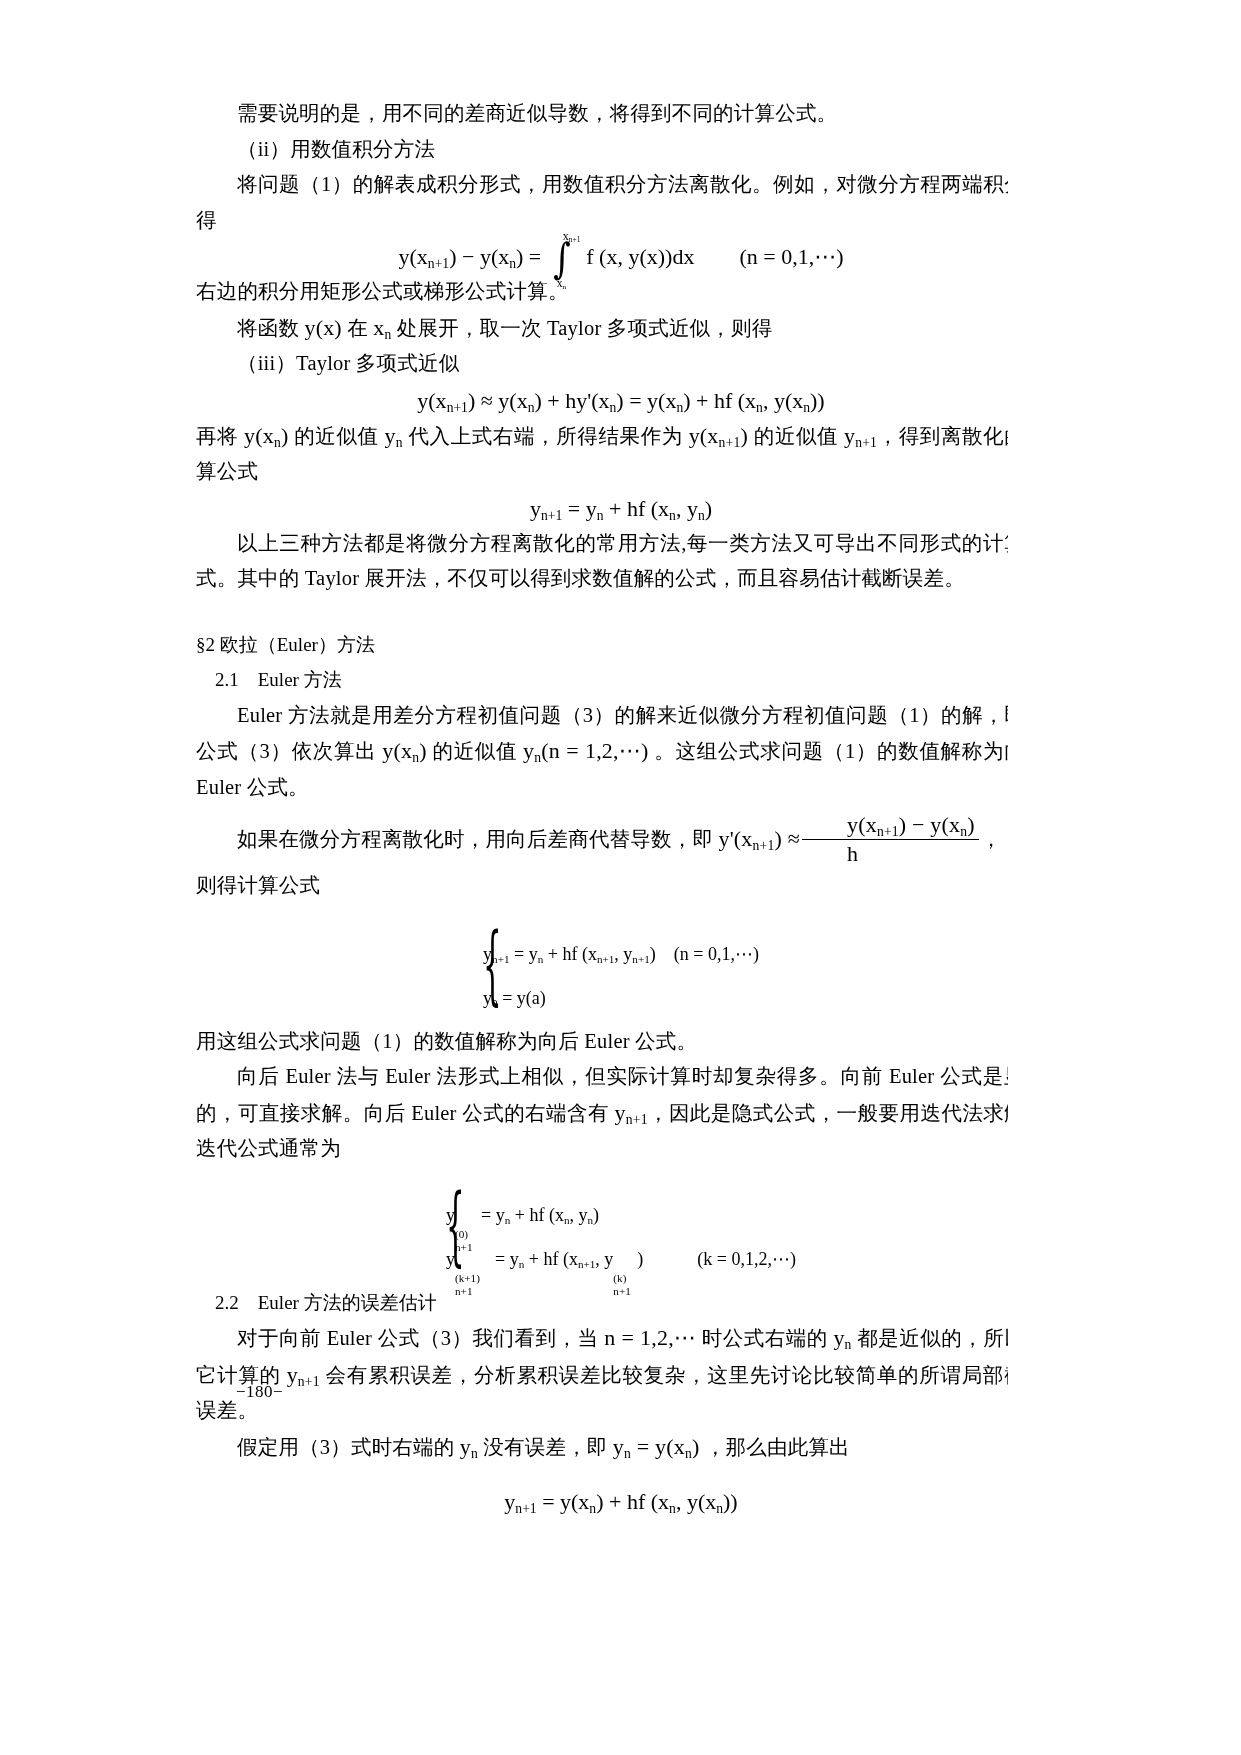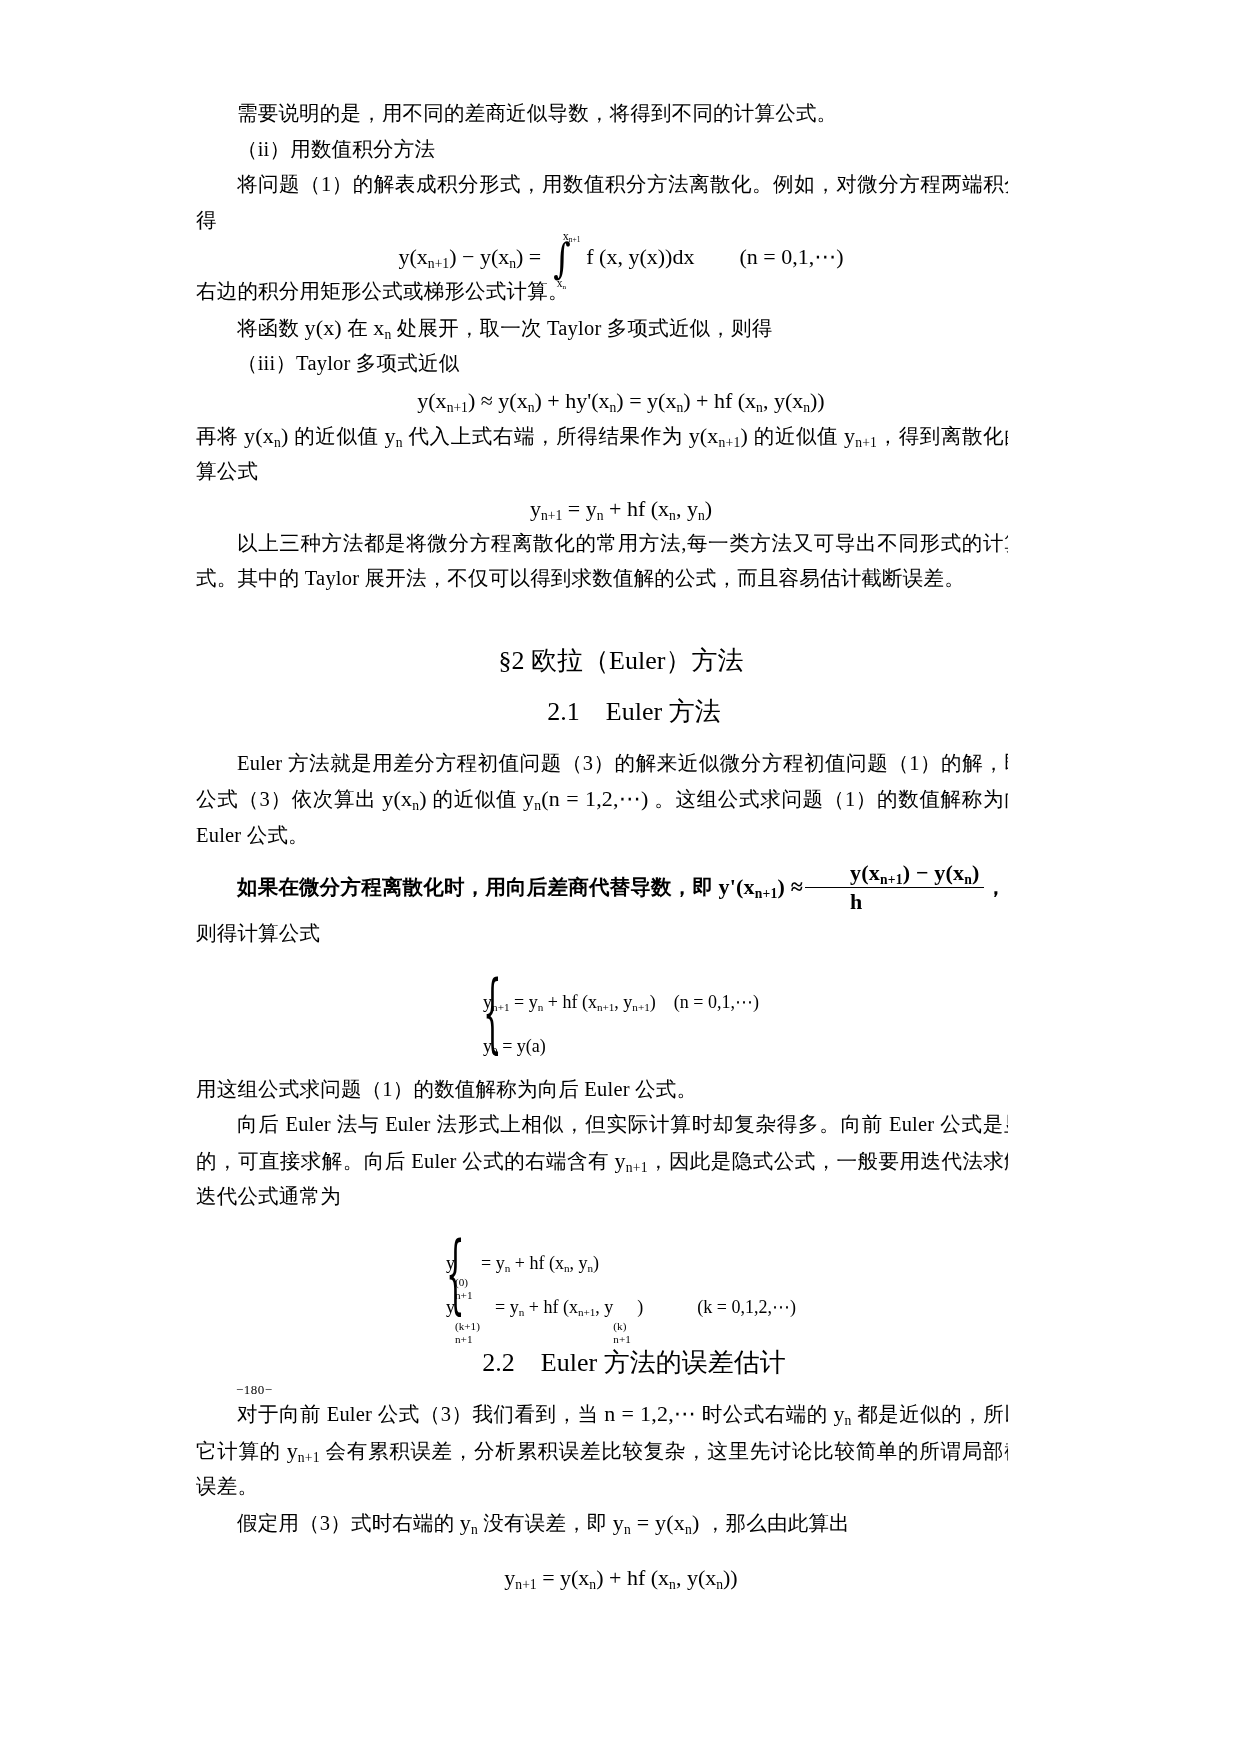--- a/index.html
+++ b/index.html
@@ -150,33 +150,32 @@
   .gap-sm { display: inline-block; width: 18px; }
   .gap-md { display: inline-block; width: 34px; }
   .gap-lg { display: inline-block; width: 54px; }
 
   .blockeq {
     margin: 6px 0 4px 0;
   }
 
   
   .sec {
-    font-size: 26px;
+    font-size: 19px;
     line-height: 35.5px;
-    margin: 16px;
-    text-align: center;
+    margin: 0;
   }
   .spacer-lg { height: 30px; }
   .spacer-sm { height: 6px; }
 
   .footer {
     position: absolute;
     left: 236px;
     top: 1382px;
-    font-size: 13px;
+    font-size: 17px;
     letter-spacing: 0.5px;
   }
   .supsub {
     display: inline-block;
     vertical-align: baseline;
     position: relative;
     width: 0;
   }
   .supsub .s1 {
     position: absolute;
@@ -247,21 +246,21 @@
 
     <div class="spacer-lg"></div>
 
     <p class="sec noindent">§2 欧拉（Euler）方法</p>
     <p class="sec indent-half">2.1　Euler 方法</p>
 
     <p class="p indent1"><span>Euler 方法就是用差分方程初值问题（3）的解来近似微分方程初值问题（1）的解，即由公式（3）依次算出</span> <span class="math">y(x<sub>n</sub>)</span> <span>的近似值</span> <span class="math">y<sub>n</sub><span>(n = 1,2,⋯)</span></span> <span>。这组公式求问题（1）的数值解称为向前 Euler 公式。</span></p>
 
     <div class="spacer-sm"></div>
 
-    <p class="p indent1" style="line-height:56px;font-weight:bold;"><span>如果在微分方程离散化时，用向后差商代替导数，即</span> <span class="math"><span>y'(x</span><sub>n+1</sub>) <span>≈</span><span class="frac"><span class="num">y(x<sub>n+1</sub>) − y(x<sub>n</sub>)</span><span class="den">h</span></span></span><span>，</span></p>
+    <p class="p indent1" style="line-height:56px;"><span>如果在微分方程离散化时，用向后差商代替导数，即</span> <span class="math"><span>y'(x</span><sub>n+1</sub>) <span>≈</span><span class="frac"><span class="num">y(x<sub>n+1</sub>) − y(x<sub>n</sub>)</span><span class="den">h</span></span></span><span>，</span></p>
 
     <p class="p noindent">则得计算公式</p>
 
     <div class="eqrow blockeq" style="margin-top:10px;">
       <span class="eqbody">
         <span class="system">
           <span class="brace">{</span>
           <span class="rows">
             <span class="srow math">
               y<sub>n+1</sub> = y<sub>n</sub> + hf (x<sub>n+1</sub>, y<sub>n+1</sub>)<span class="gap-sm"></span><span>(n = 0,1,⋯)</span>

